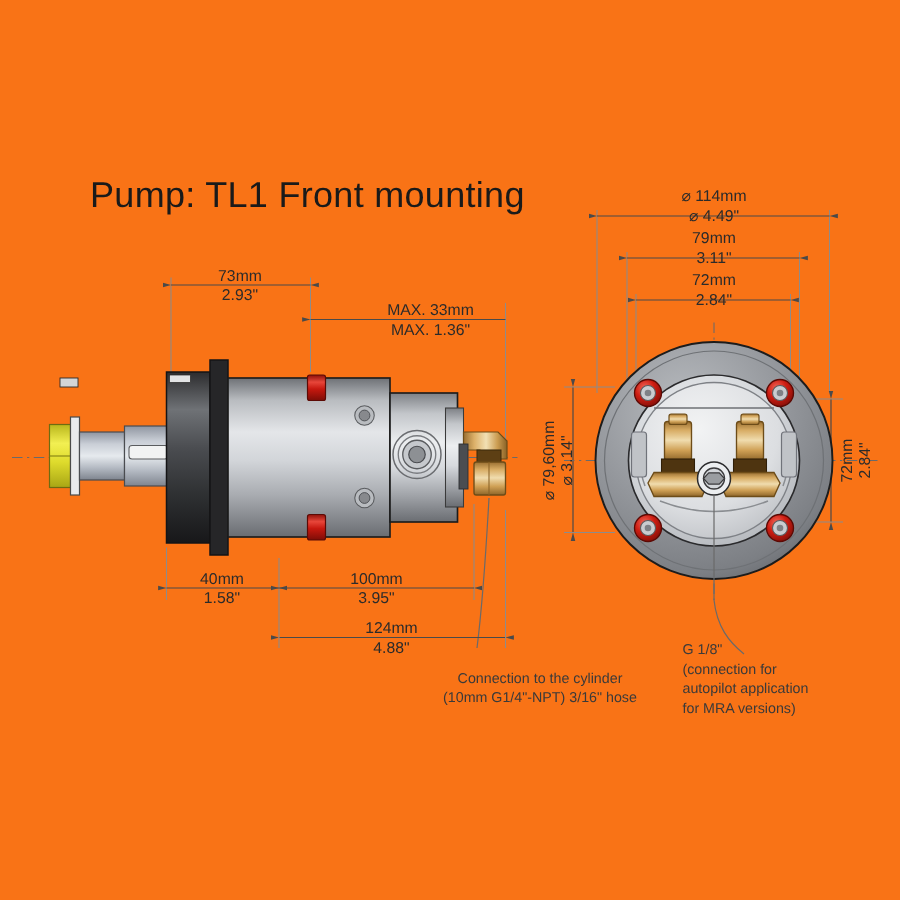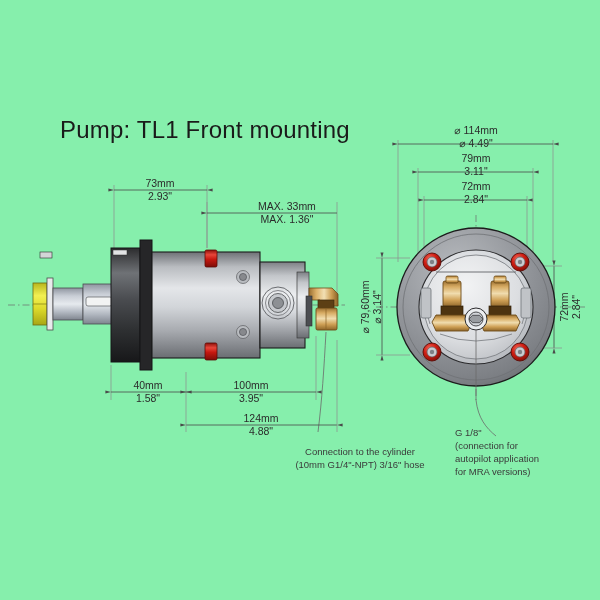--- a/index.html
+++ b/index.html
@@ -4,21 +4,21 @@
 <style>
   html, body {
     margin: 0;
     padding: 0;
     background: #ffffff;
   }
   #page {
     position: relative;
     width: 600px;
     height: 600px;
-    background: #86efac;
+    background: #f97316;
     font-family: "Liberation Sans", sans-serif;
     overflow: hidden;
   }
   #svg-root {
     position: absolute;
     left: 0;
     top: 0;
     width: 600px;
     height: 600px;
   }

